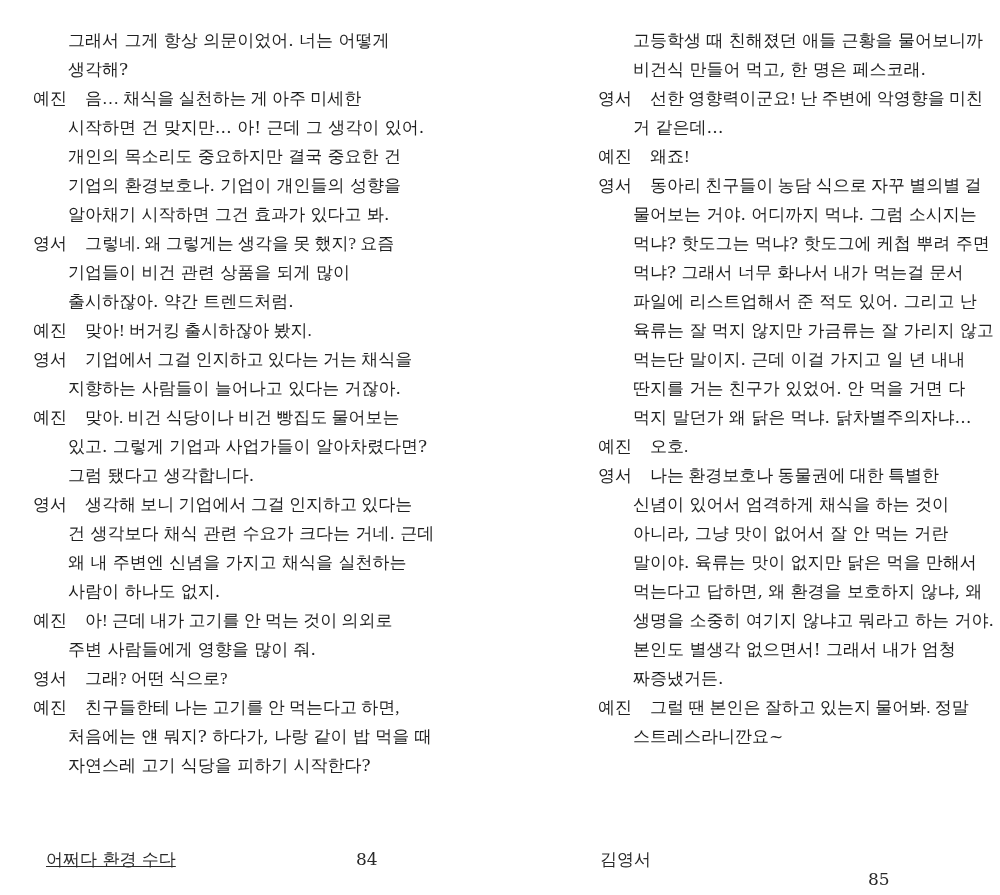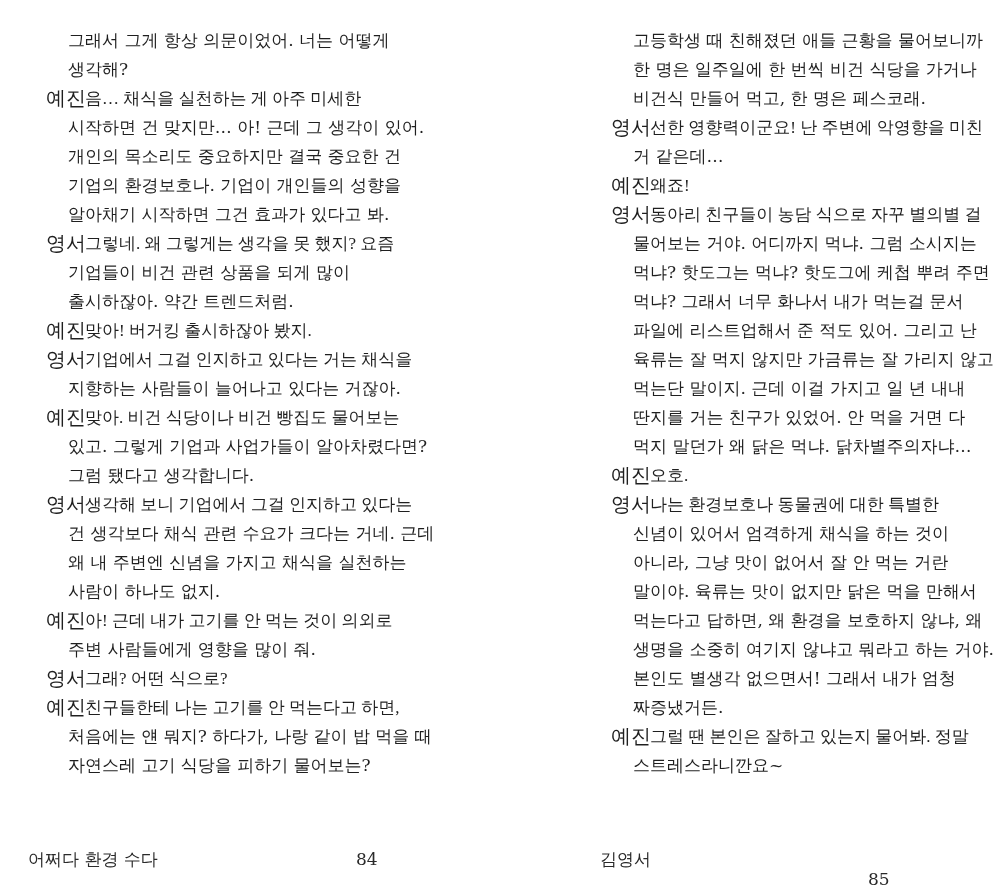--- a/index.html
+++ b/index.html
@@ -26,44 +26,44 @@
   }
   #col-left  { left: 33px;  width: 455px; }
   #col-right { left: 598px; width: 400px; }
 
   .entry {
     position: relative;
     padding-left: 35px;
   }
   .speaker {
     position: absolute;
-    left: 13px;
+    left: 0;
     top: 0;
     line-height: 29px;
-    font-size: 20px;
+    font-size: 17px;
     white-space: nowrap;
   }
   .line {
     line-height: 29px;
     font-size: 17px;
     white-space: nowrap;
   }
   .line.indent {
     text-indent: 17px;
     font-family: Liberation Serif, serif;
   }
 
   .footer-item {
     position: absolute;
     font-size: 17px;
     line-height: 20px;
     white-space: nowrap;
     color: #2a2a2a;
   }
-  #footer-title-left  { left: 28px;  top: 849px; }
+  #footer-title-left  { left: 46px;  top: 849px; text-decoration: underline; }
   #footer-num-left    { left: 356px; top: 849px; }
   #footer-title-right { left: 600px; top: 849px; }
   #footer-num-right   { left: 868px; top: 869px; }
 </style>
 </head>
 <body>
 
 <div class="spread">
 
   <div class="text-col" id="col-left">
@@ -113,28 +113,27 @@
         <div class="line">주변 사람들에게 영향을 많이 줘.</div>
       </div>
       <div class="entry">
         <span class="speaker">영서</span>
         <div class="line indent">그래? 어떤 식으로?</div>
       </div>
       <div class="entry">
         <span class="speaker">예진</span>
         <div class="line indent">친구들한테 나는 고기를 안 먹는다고 하면,</div>
         <div class="line">처음에는 얜 뭐지? 하다가, 나랑 같이 밥 먹을 때</div>
-        <div class="line">자연스레 고기 식당을 피하기 물어보는?</div>
+        <div class="line">자연스레 고기 식당을 피하기 시작한다?</div>
       </div>
     </div>
 
   <div class="text-col" id="col-right">
       <div class="entry">
         <div class="line">고등학생 때 친해졌던 애들 근황을 물어보니까</div>
-        <div class="line">한 명은 일주일에 한 번씩 비건 식당을 가거나</div>
         <div class="line">비건식 만들어 먹고, 한 명은 페스코래.</div>
       </div>
       <div class="entry">
         <span class="speaker">영서</span>
         <div class="line indent">선한 영향력이군요! 난 주변에 악영향을 미친</div>
         <div class="line">거 같은데…</div>
       </div>
       <div class="entry">
         <span class="speaker">예진</span>
         <div class="line indent">왜죠!</div>

